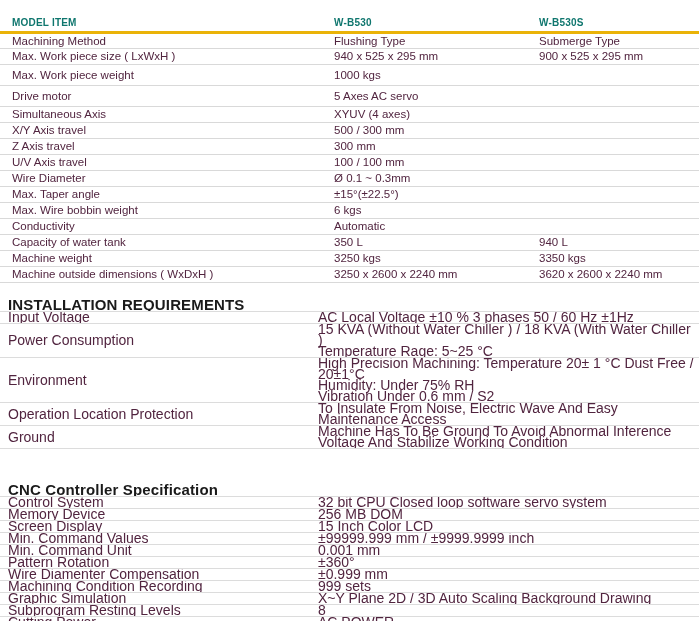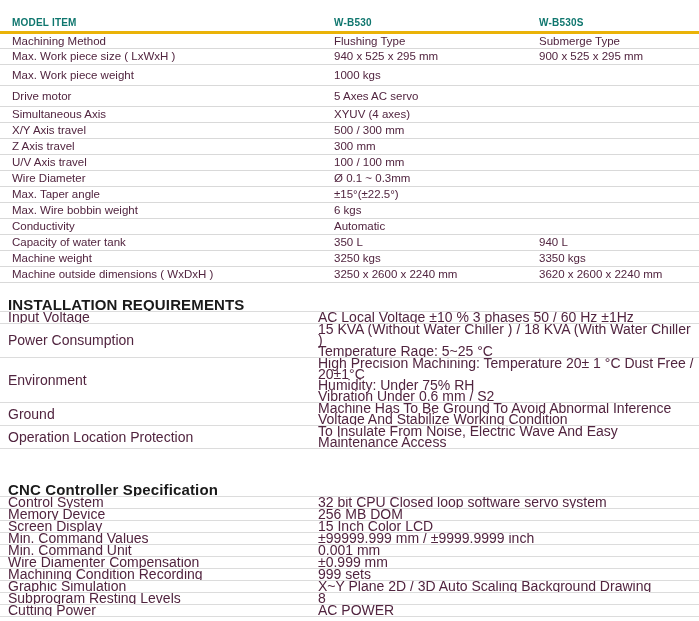--- a/index.html
+++ b/index.html
@@ -220,29 +220,29 @@
         </tr>
         <tr class="r3">
           <td>Environment</td>
           <td>
             <span class="ml">High Precision Machining: Temperature 20± 1 °C Dust Free / 20±1°C</span>
             <span class="ml">Humidity: Under 75% RH</span>
             <span class="ml">Vibration Under 0.6 mm / S2</span>
           </td>
         </tr>
         <tr class="r1">
+          <td>Operation Location Protection</td>
+          <td>
+            <span class="ml">To Insulate From Noise, Electric Wave And Easy Maintenance Access</span>
+          </td>
+        </tr>
+        <tr class="r1">
           <td>Ground</td>
           <td>
             <span class="ml">Machine Has To Be Ground To Avoid Abnormal Inference Voltage And Stabilize Working Condition</span>
-          </td>
-        </tr>
-        <tr class="r1">
-          <td>Operation Location Protection</td>
-          <td>
-            <span class="ml">To Insulate From Noise, Electric Wave And Easy Maintenance Access</span>
           </td>
         </tr>
       </tbody>
   </table>
 
   <div class="section-gap-lg"></div>
   <table class="small">
     <colgroup>
         <col class="s1">
         <col class="s2">
@@ -267,20 +267,24 @@
         </tr>
         <tr class="r1">
           <td>Min. Command Values</td>
           <td>±99999.999 mm / ±9999.9999 inch</td>
         </tr>
         <tr class="r1">
           <td>Min. Command Unit</td>
           <td>0.001 mm</td>
         </tr>
         <tr class="r1">
+          <td>Pattern Rotation</td>
+          <td>±360°</td>
+        </tr>
+        <tr class="r1">
           <td>Wire Diamenter Compensation</td>
           <td>±0.999 mm</td>
         </tr>
         <tr class="r1">
           <td>Machining Condition Recording</td>
           <td>999 sets</td>
         </tr>
         <tr class="r1">
           <td>Graphic Simulation</td>
           <td>X~Y Plane 2D / 3D Auto Scaling Background Drawing</td>

